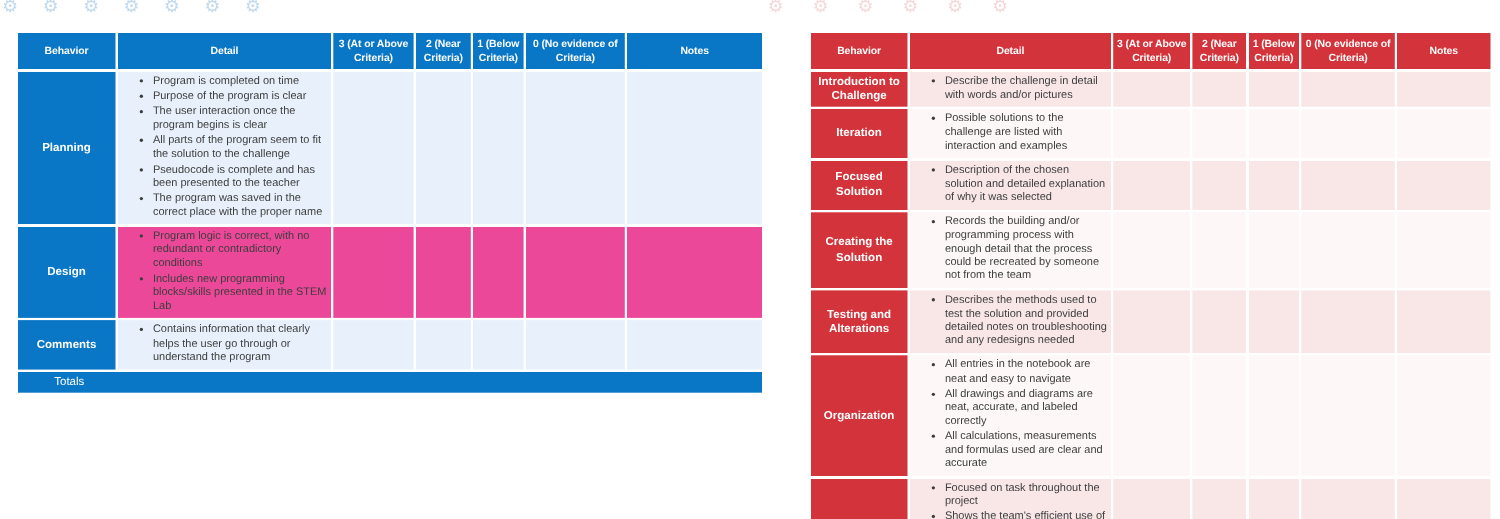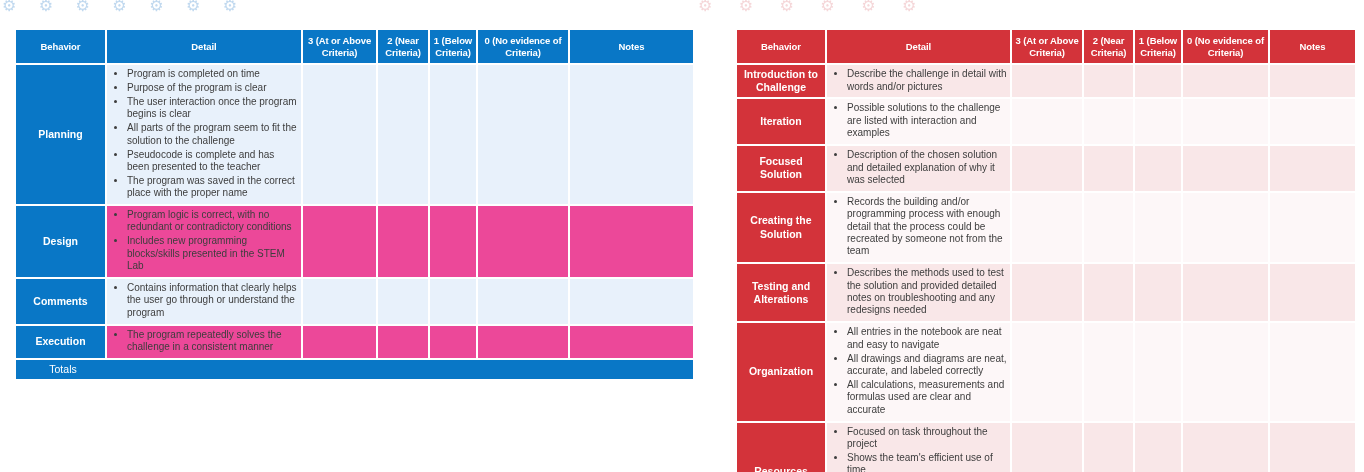--- a/index.html
+++ b/index.html
@@ -24,21 +24,21 @@
   #right-table th,#right-table td.beh,#right-table tr.totals td{background:#D3333A;}
   .rubric td.beh{
     color:#ffffff;font-weight:bold;font-size:10.5px;line-height:1.25;
     text-align:center;vertical-align:middle;padding:2px 1px;margin-top:24px;
   }
   #left-table tr.tint td.fill{background:#E8F1FB;}
   #left-table tr.light td.fill{background:#ec4899;}
   #right-table tr.tint td.fill{background:#F9E7E8;}
   #right-table tr.light td.fill{background:#FDF7F8;}
   .rubric td.det{vertical-align:top;}
-  .rubric td.det ul{margin:0;padding:3px 3px 3px 20px;list-style:disc;}
+  .rubric td.det ul{margin:0;padding:3px 3px 3px 32px;list-style:disc;}
   .rubric td.det li{font-size:10px;line-height:1.24;color:#3D3D3D;margin:0 0 1.5px 0;}
   .rubric tr.totals td{height:19px;}
   .tot-label{
     color:#ffffff;font-weight:normal;font-size:10.5px;text-align:center;
     width:94px;line-height:19px;
   }
 </style>
 </head>
 <body>
 
@@ -104,33 +104,20 @@
       <ul>
         <li>Contains information that clearly helps the user go through or understand the program</li>
       </ul>
     </td>
     <td class="fill"></td>
     <td class="fill"></td>
     <td class="fill"></td>
     <td class="fill"></td>
     <td class="fill"></td>
   </tr>
-  <tr class="light">
-    <td class="beh">Execution</td>
-    <td class="det fill">
-      <ul>
-        <li>The program repeatedly solves the challenge in a consistent manner</li>
-      </ul>
-    </td>
-    <td class="fill"></td>
-    <td class="fill"></td>
-    <td class="fill"></td>
-    <td class="fill"></td>
-    <td class="fill"></td>
-  </tr>
   <tr class="totals">
     <td colspan="7">
       <div class="tot-label">Totals</div>
     </td>
   </tr>
 </tbody>
   </table>
 
 <table class="rubric" id="right-table">
   <colgroup>

